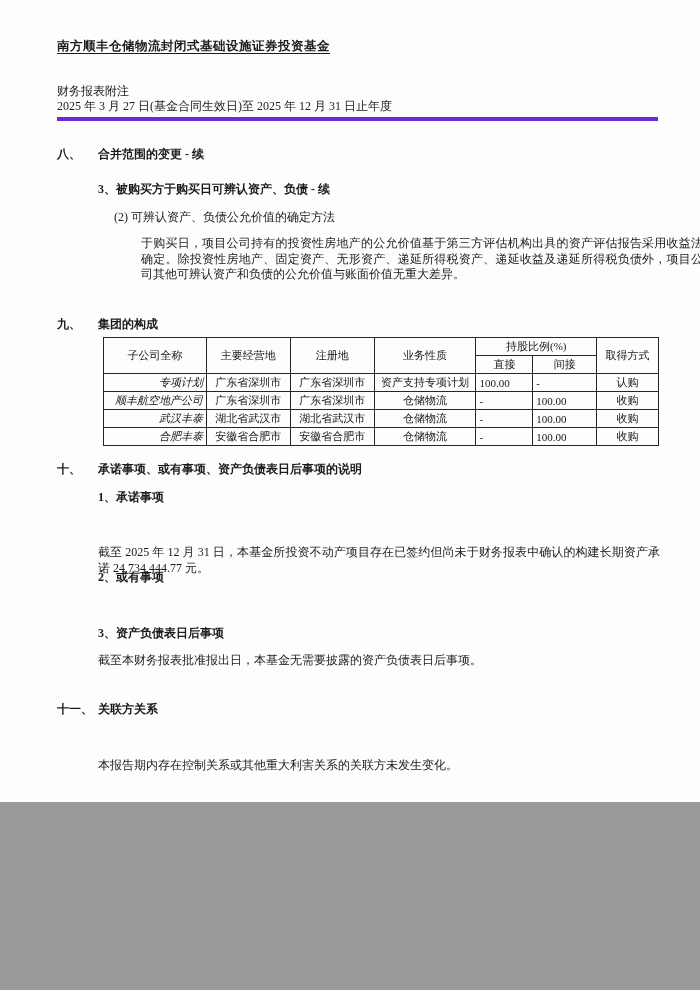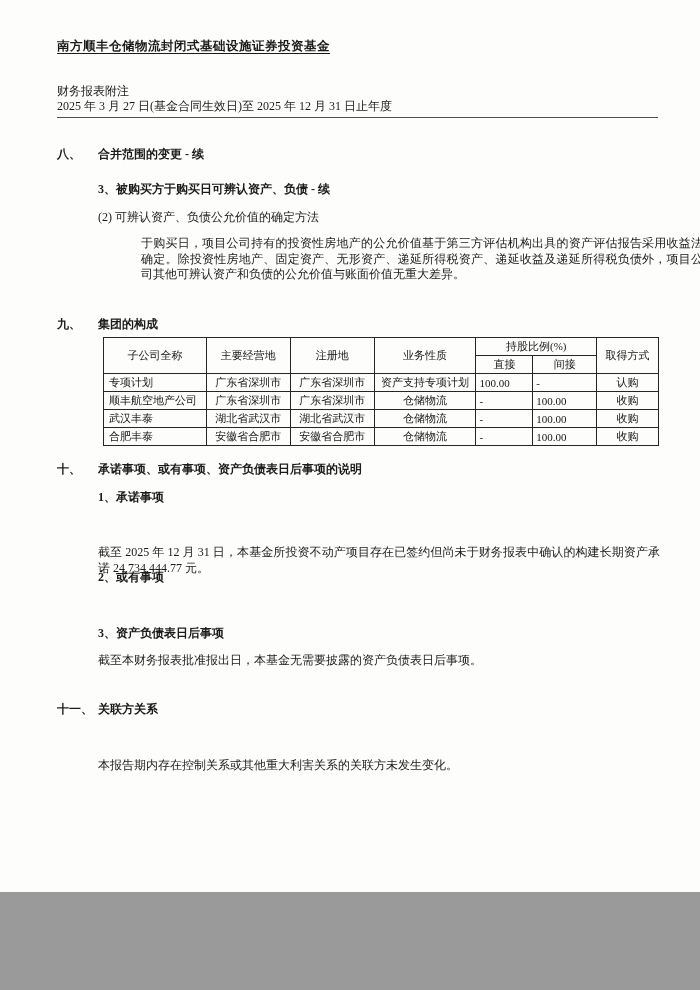--- a/index.html
+++ b/index.html
@@ -1,33 +1,33 @@
 <!DOCTYPE html>
 <html lang="zh"><head>
 <meta charset="utf-8">
 <style>
   html,body{margin:0;padding:0;}
   body{background:#9a9a9a;font-family:"Liberation Serif","DejaVu Serif",serif;}
   .page{
     position:relative;
-    width:700px;height:892px;
+    width:700px;height:802px;
     margin:0 auto;
     background:#fdfdfc;
     color:#1b1b1b;
     font-size:12px;
     overflow:hidden;
   }
   .abs{position:absolute;}
   .bold{font-weight:bold;}
   .underlined{text-decoration:underline;text-underline-offset:3px;}
   .doc-title{left:57px;top:38px;font-size:12.5px;letter-spacing:.5px;}
   .notes-title{left:57px;top:83px;}
   .period-line{
     left:57px;top:98px;width:601px;
-    border-bottom:1px solid #6d28d9;
+    border-bottom:4px solid #6d28d9;
     padding-bottom:2px;
   }
   .sec-row{left:57px;display:flex;width:601px;}
   .sec-num{flex:none;width:41px;}
   .indent{left:98px;}
   .para{
     left:98px;width:562px;
     line-height:15.6px;
     text-align:justify;
   }
@@ -41,21 +41,21 @@
   }
   .grp-table th,.grp-table td{
     border:1px solid #262626;
     padding:1px 3px;
     font-weight:normal;
     height:14px;
     white-space:nowrap;
     overflow:hidden;
   }
   .grp-table th{text-align:center;}
-  .grp-table td.c-name{text-align:left;padding-left:5px;}
+  .grp-table td.c-name{text-align:right;padding-left:5px;font-style:italic;}
   .grp-table td.c-mid{text-align:center;}
   .grp-table td.c-num{text-align:left;padding-right:12px;}
   .grp-table td.c-way{text-align:center;}
   .page-number{left:0;top:943px;width:700px;text-align:center;font-size:16px;letter-spacing:1px;}
   .qr-box{left:607px;top:911px;width:68px;height:68px;}
 </style>
 </head>
 <body>
 
 <div class="page">
@@ -64,21 +64,21 @@
 
   <div class="abs notes-title">财务报表附注</div>
 
   <div class="abs period-line">2025 年 3 月 27 日(基金合同生效日)至 2025 年 12 月 31 日止年度</div>
 
   <div class="abs sec-row bold" style="top:146px;">
     <span class="sec-num">八、</span>
     <span>合并范围的变更 - 续</span>
   </div>
   <div class="abs indent bold" style="top:181px;">3、被购买方于购买日可辨认资产、负债 - 续</div>
-  <div class="abs indent" style="top:209px;">(2) 可辨认资产、负债公允价值的确定方法</div>
+  <div class="abs indent" style="top:209px;margin-left:16px;">(2) 可辨认资产、负债公允价值的确定方法</div>
   <div class="abs para" style="top:236px;margin-left:43px;">于购买日，项目公司持有的投资性房地产的公允价值基于第三方评估机构出具的资产评估报告采用收益法确定。除投资性房地产、固定资产、无形资产、递延所得税资产、递延收益及递延所得税负债外，项目公司其他可辨认资产和负债的公允价值与账面价值无重大差异。</div>
 
   <div class="abs sec-row bold" style="top:316px;">
     <span class="sec-num">九、</span>
     <span>集团的构成</span>
   </div>
 
   <table class="abs grp-table">
     <colgroup>
       <col style="width:103px">

